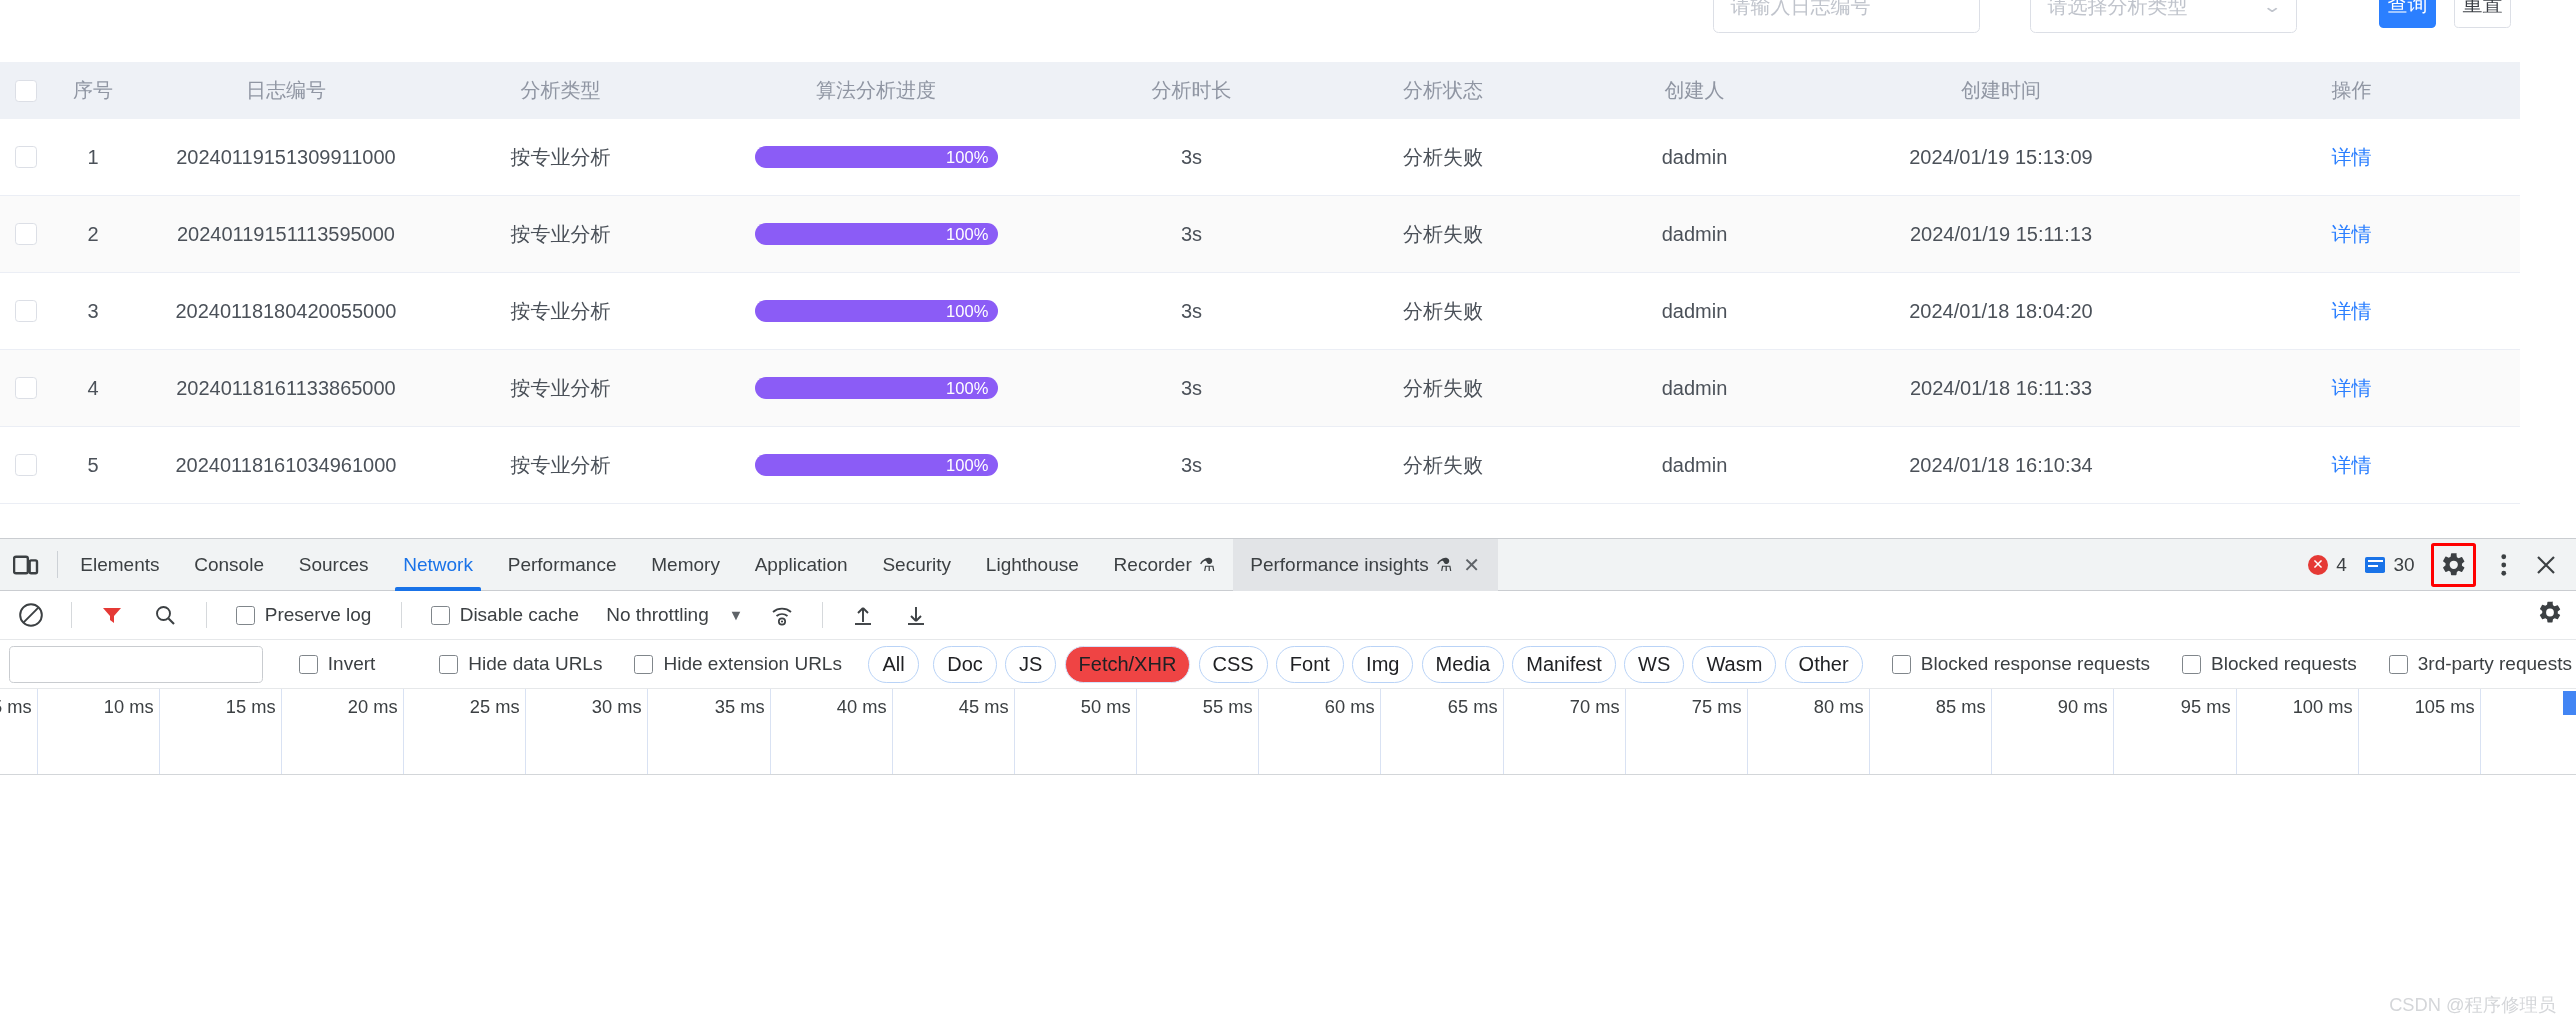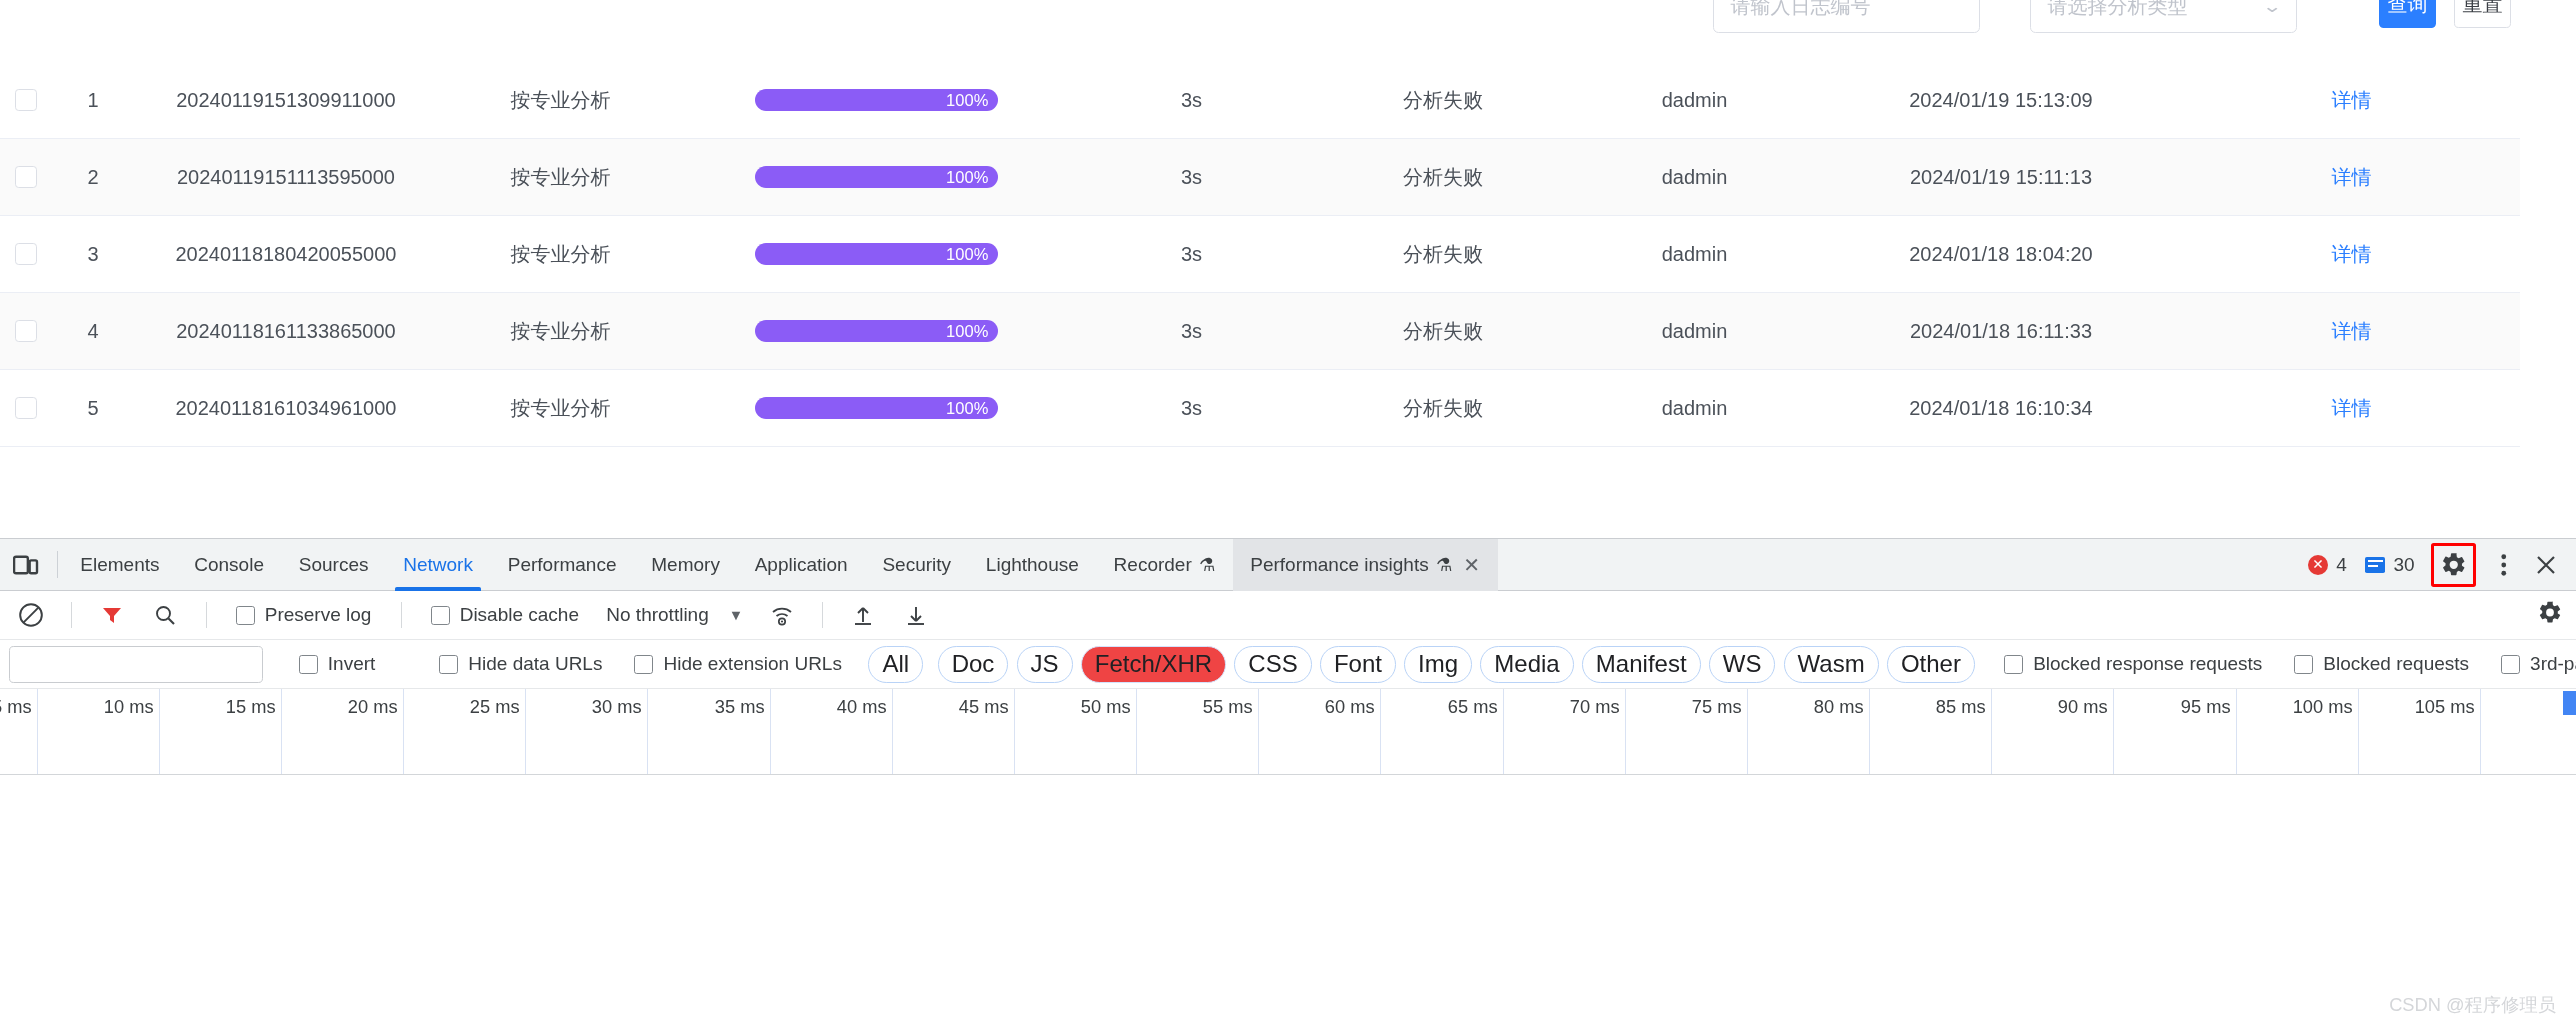--- a/index.html
+++ b/index.html
@@ -216,21 +216,21 @@
     width: 254px; height: 37px;
     border: 0.9px solid #c9ccd0; border-radius: 4.6px;
     background: #fff; margin-right: 14.6px;
     flex: 0 0 254px;
   }
   .fsep { width: 0.9px; height: 26px; background: #d6d9dc; margin: 0 11px; }
   .type-pill {
     height: 37px; padding: 0 13px;
     border: 0.9px solid #b9d3f7; border-radius: 18.3px;
     display: flex; align-items: center; justify-content: center;
-    font-size: 24px; color: #202124; cursor: pointer;
+    font-size: 20px; color: #202124; cursor: pointer;
     margin-right: 8.2px; background: #fff; white-space: nowrap;
   }
   .type-pill.sel { background: #ef4444; border-color: #d3e3fd; }
   .type-pill.plain-sep { margin-right: 14.6px; }
 
   
   .timeline {
     height: 86px; position: relative; background: #fff;
     border-bottom: 0.9px solid #d3d6d9;
     overflow: hidden;
@@ -271,20 +271,34 @@
     </div>
     <div class="sb-select">
       <span>请选择分析类型</span>
       <span class="chev">⌄</span>
     </div>
     <button class="btn-primary">查询</button>
     <button class="btn-default">重置</button>
   </div>
 
   <div class="tbl">
+    <div class="tbl-head">
+      <div class="c-check">
+        <div class="cbox"></div>
+      </div>
+      <div class="c-idx">序号</div>
+      <div class="c-logno">日志编号</div>
+      <div class="c-type">分析类型</div>
+      <div class="c-prog">算法分析进度</div>
+      <div class="c-dur">分析时长</div>
+      <div class="c-stat">分析状态</div>
+      <div class="c-user">创建人</div>
+      <div class="c-time">创建时间</div>
+      <div class="c-ops">操作</div>
+    </div>
     <div id="table-body">
         <div class="tbl-row">
           <div class="c-check">
             <div class="cbox"></div>
           </div>
           <div class="c-idx">1</div>
           <div class="c-logno">20240119151309911000</div>
           <div class="c-type">按专业分析</div>
           <div class="c-prog">
             <div class="progress">

